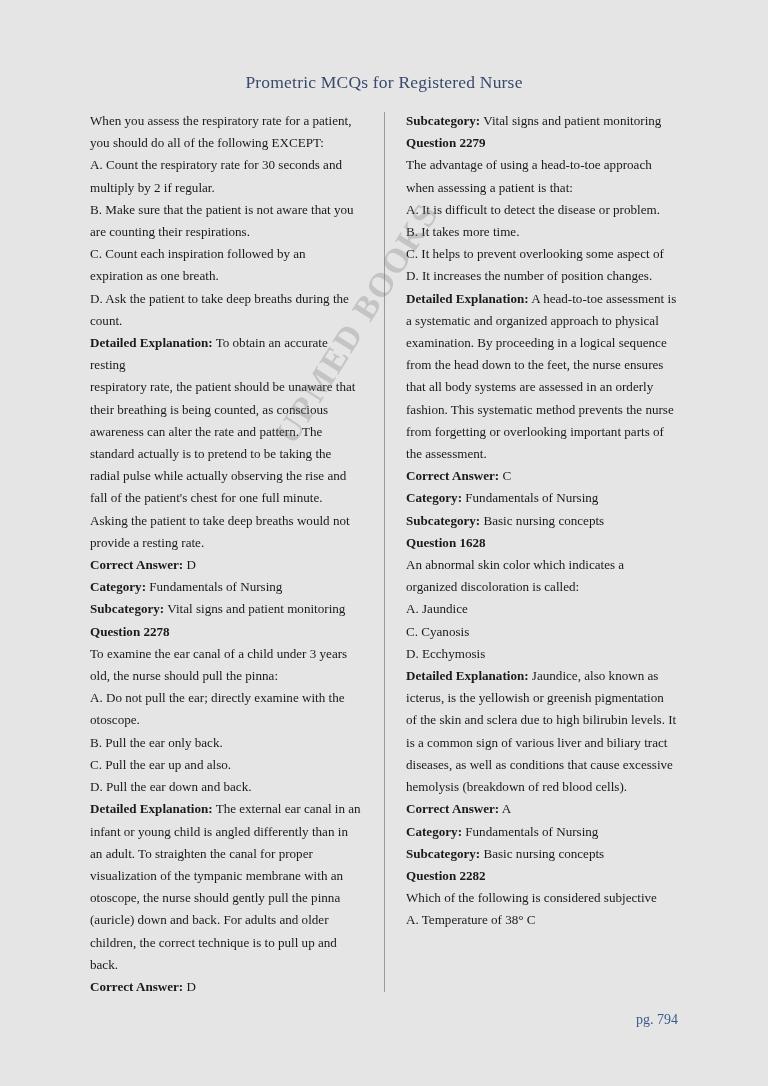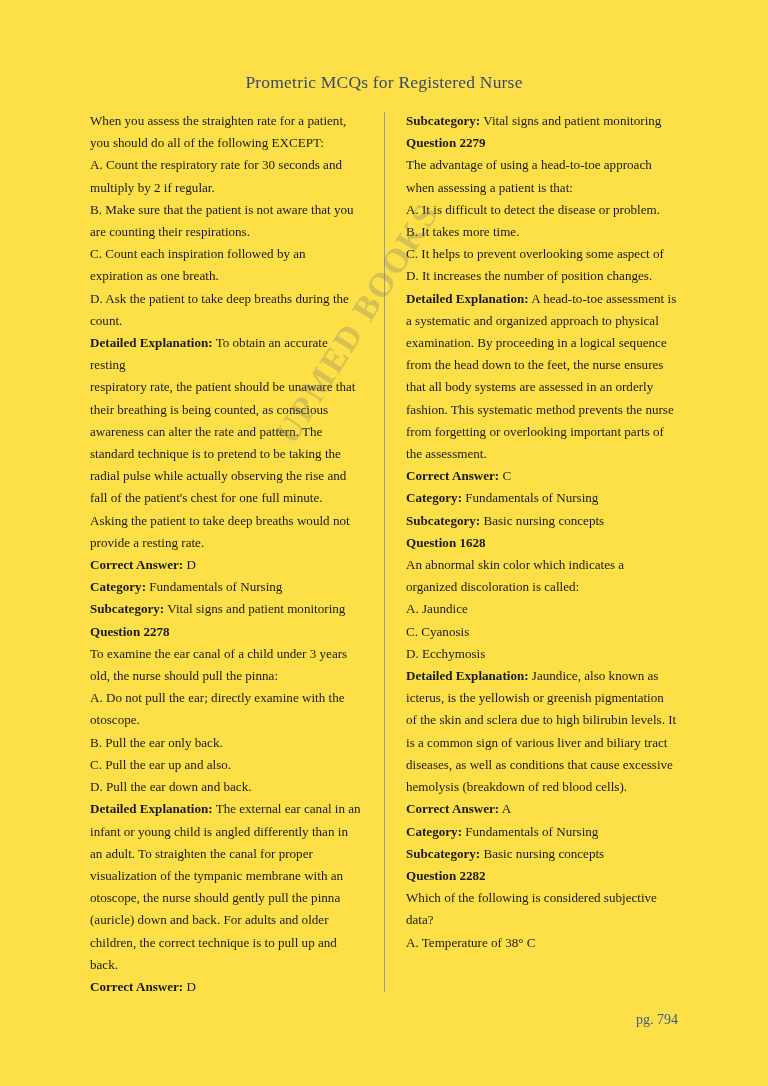--- a/index.html
+++ b/index.html
@@ -11,21 +11,21 @@
     width: 768px;
     height: 1086px;
     font-family: "Liberation Serif", serif;
     color: #1a1a1a;
     position: relative;
     overflow: hidden;
   }
   .page {
     position: absolute;
     inset: 0;
-    background: #fde047;
+    background: #e5e5e5;
     padding: 16px;
   }
   .page-title {
     position: absolute;
     top: 72px;
     left: 0;
     width: 100%;
     text-align: center;
     font-size: 17.5px;
     color: #3a4a6b;
@@ -98,35 +98,35 @@
 <body>
 
 <div class="page">
 
   <div class="page-title">Prometric MCQs for Registered Nurse</div>
 
   <div class="divider"></div>
 
   <div class="columns">
     <div class="col col-left">
-        <p class="line"><span>When you assess the straighten rate for a patient,</span></p>
+        <p class="line"><span>When you assess the respiratory rate for a patient,</span></p>
         <p class="line"><span>you should do all of the following EXCEPT:</span></p>
         <p class="line"><span>A. Count the respiratory rate for 30 seconds and</span></p>
         <p class="line"><span>multiply by 2 if regular.</span></p>
         <p class="line"><span>B. Make sure that the patient is not aware that you</span></p>
         <p class="line"><span>are counting their respirations.</span></p>
         <p class="line"><span>C. Count each inspiration followed by an</span></p>
         <p class="line"><span>expiration as one breath.</span></p>
         <p class="line"><span>D. Ask the patient to take deep breaths during the</span></p>
         <p class="line"><span>count.</span></p>
         <p class="line"><span class="lbl">Detailed Explanation:</span><span> To obtain an accurate resting</span></p>
         <p class="line"><span>respiratory rate, the patient should be unaware that</span></p>
         <p class="line"><span>their breathing is being counted, as conscious</span></p>
         <p class="line"><span>awareness can alter the rate and pattern. The</span></p>
-        <p class="line"><span>standard technique is to pretend to be taking the</span></p>
+        <p class="line"><span>standard actually is to pretend to be taking the</span></p>
         <p class="line"><span>radial pulse while actually observing the rise and</span></p>
         <p class="line"><span>fall of the patient's chest for one full minute.</span></p>
         <p class="line"><span>Asking the patient to take deep breaths would not</span></p>
         <p class="line"><span>provide a resting rate.</span></p>
         <p class="line"><span class="lbl">Correct Answer:</span><span> D</span></p>
         <p class="line"><span class="lbl">Category:</span><span> Fundamentals of Nursing</span></p>
         <p class="line"><span class="lbl">Subcategory:</span><span> Vital signs and patient monitoring</span></p>
         <p class="line"><span class="lbl">Question 2278</span></p>
         <p class="line"><span>To examine the ear canal of a child under 3 years</span></p>
         <p class="line"><span>old, the nurse should pull the pinna:</span></p>
@@ -175,21 +175,20 @@
         <p class="line"><span>icterus, is the yellowish or greenish pigmentation</span></p>
         <p class="line"><span>of the skin and sclera due to high bilirubin levels. It</span></p>
         <p class="line"><span>is a common sign of various liver and biliary tract</span></p>
         <p class="line"><span>diseases, as well as conditions that cause excessive</span></p>
         <p class="line"><span>hemolysis (breakdown of red blood cells).</span></p>
         <p class="line"><span class="lbl">Correct Answer:</span><span> A</span></p>
         <p class="line"><span class="lbl">Category:</span><span> Fundamentals of Nursing</span></p>
         <p class="line"><span class="lbl">Subcategory:</span><span> Basic nursing concepts</span></p>
         <p class="line"><span class="lbl">Question 2282</span></p>
         <p class="line"><span>Which of the following is considered subjective</span></p>
-        <p class="line"><span>data?</span></p>
         <p class="line"><span>A. Temperature of 38° C</span></p>
       </div>
   </div>
 
   <div class="watermark">UPMED BOOKS</div>
 
   <div class="pg">pg. 794</div>
 
 </div>
 

